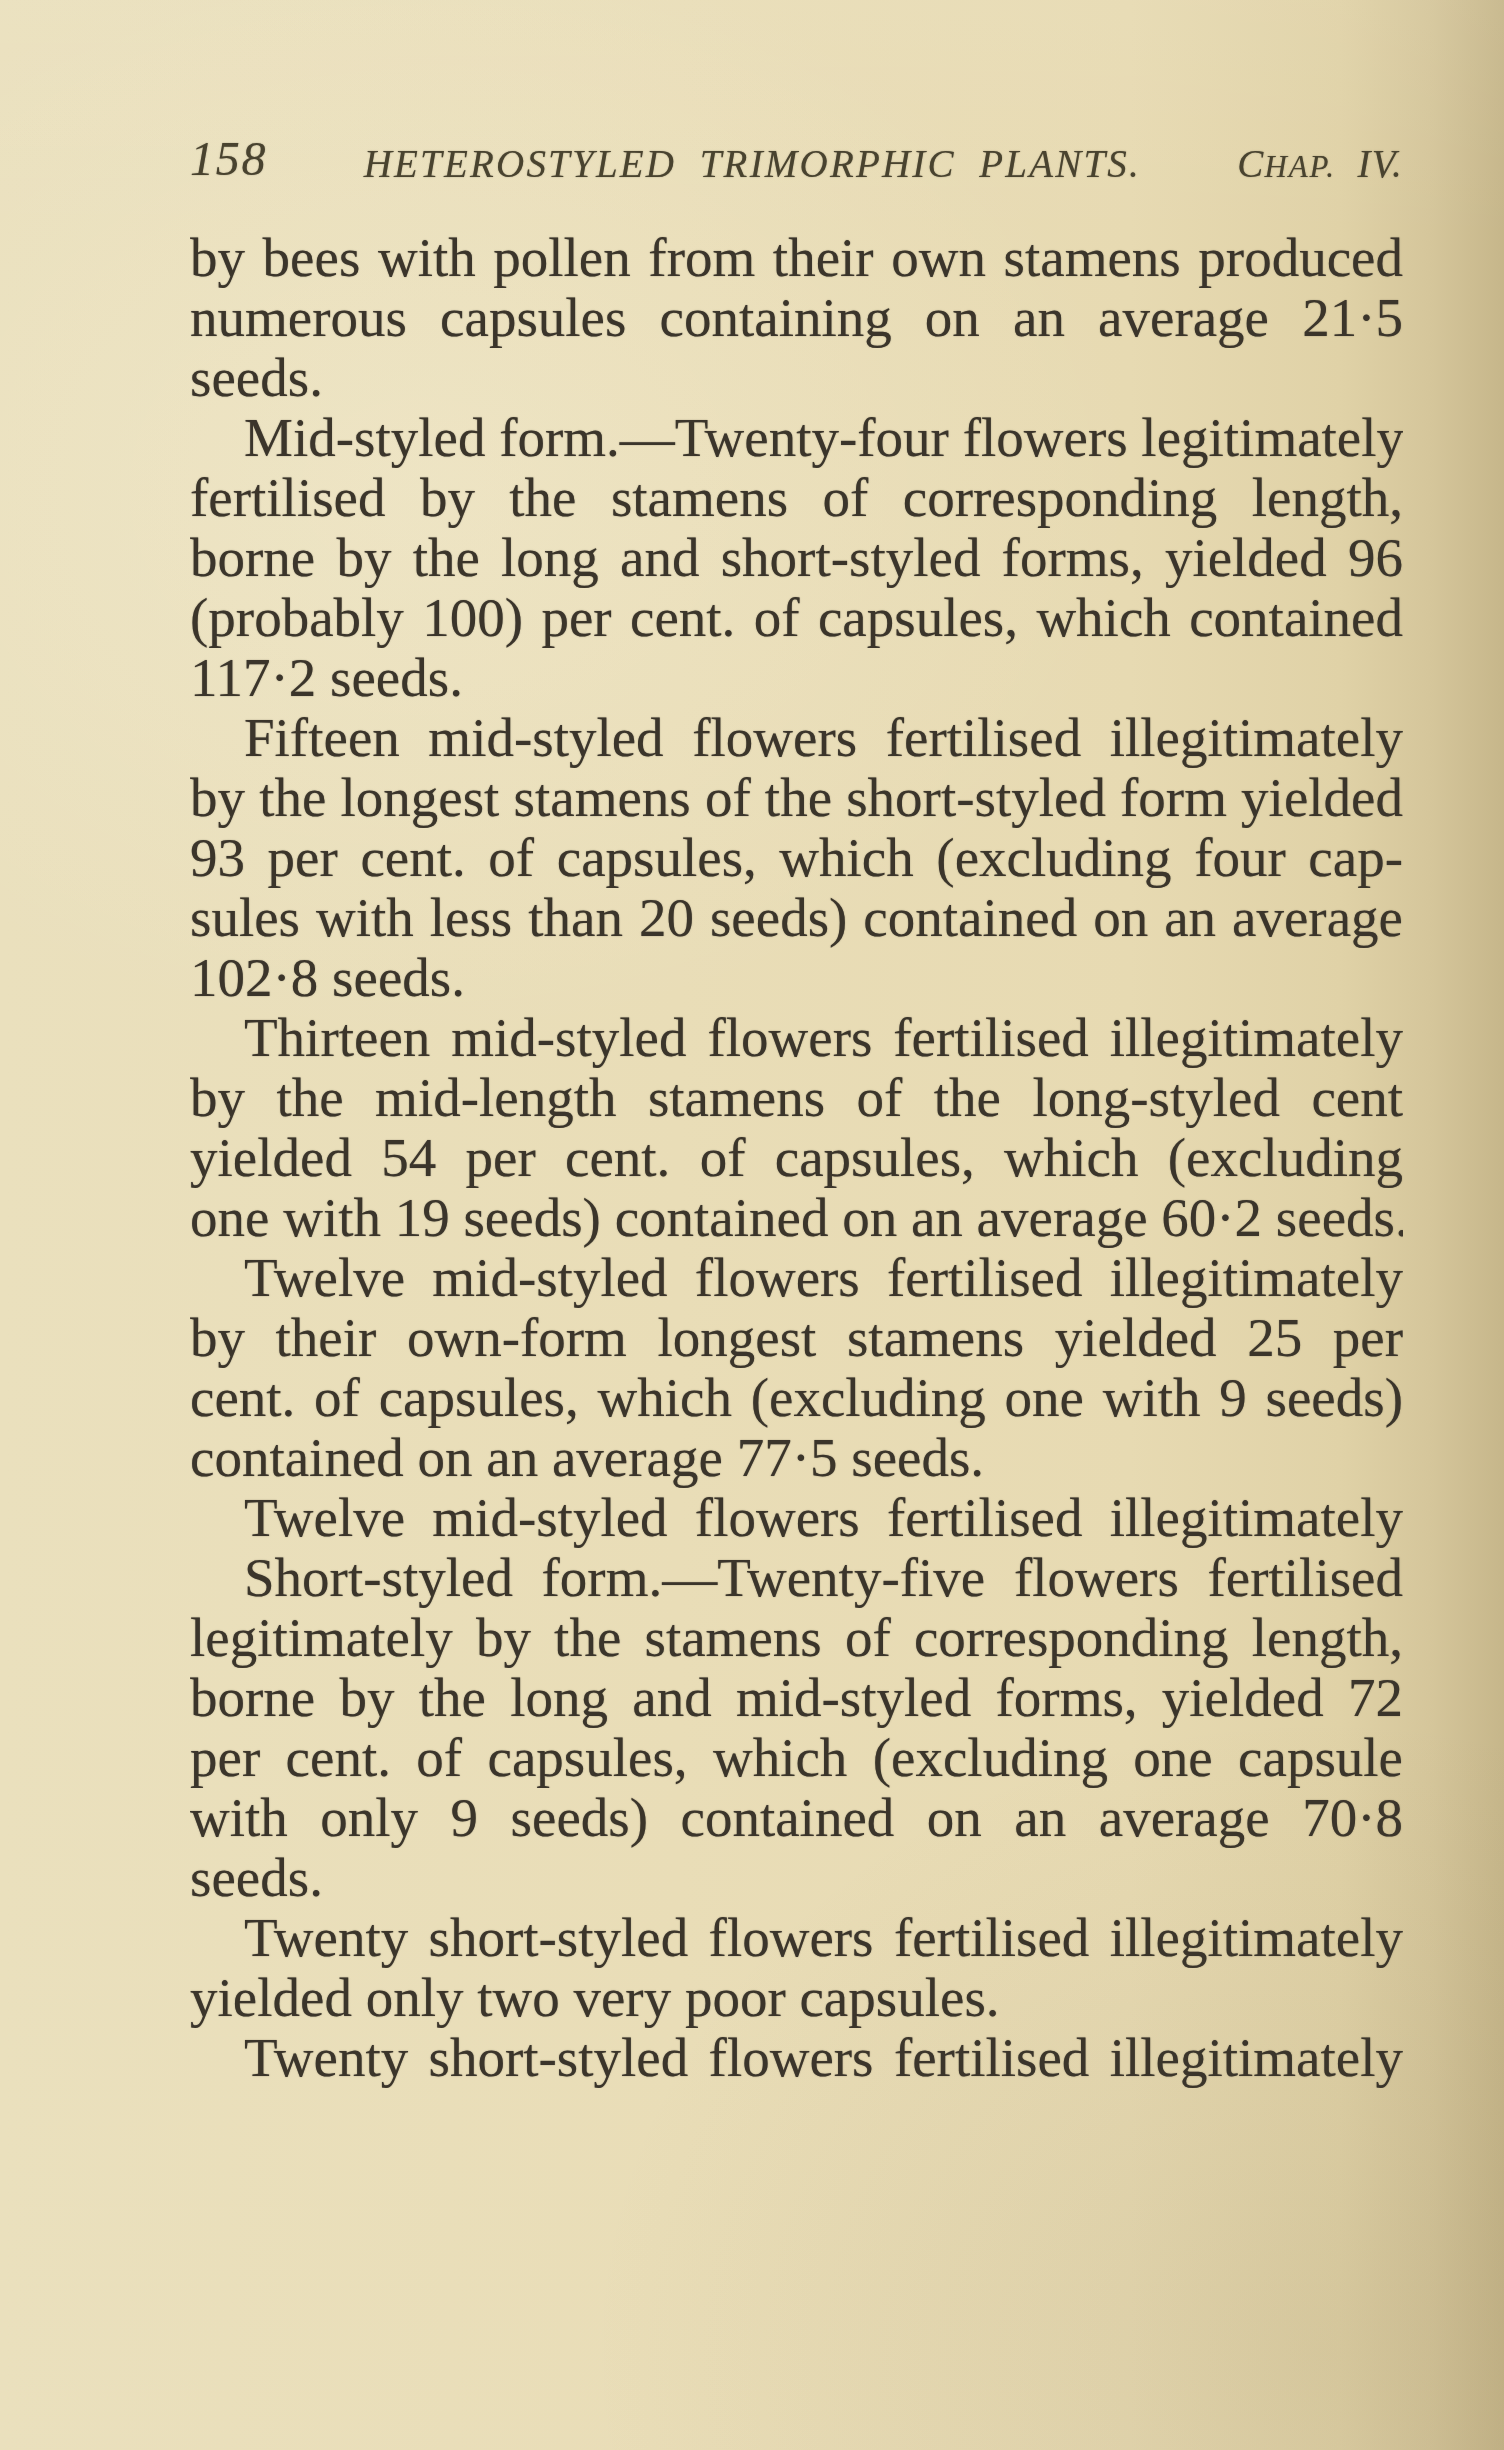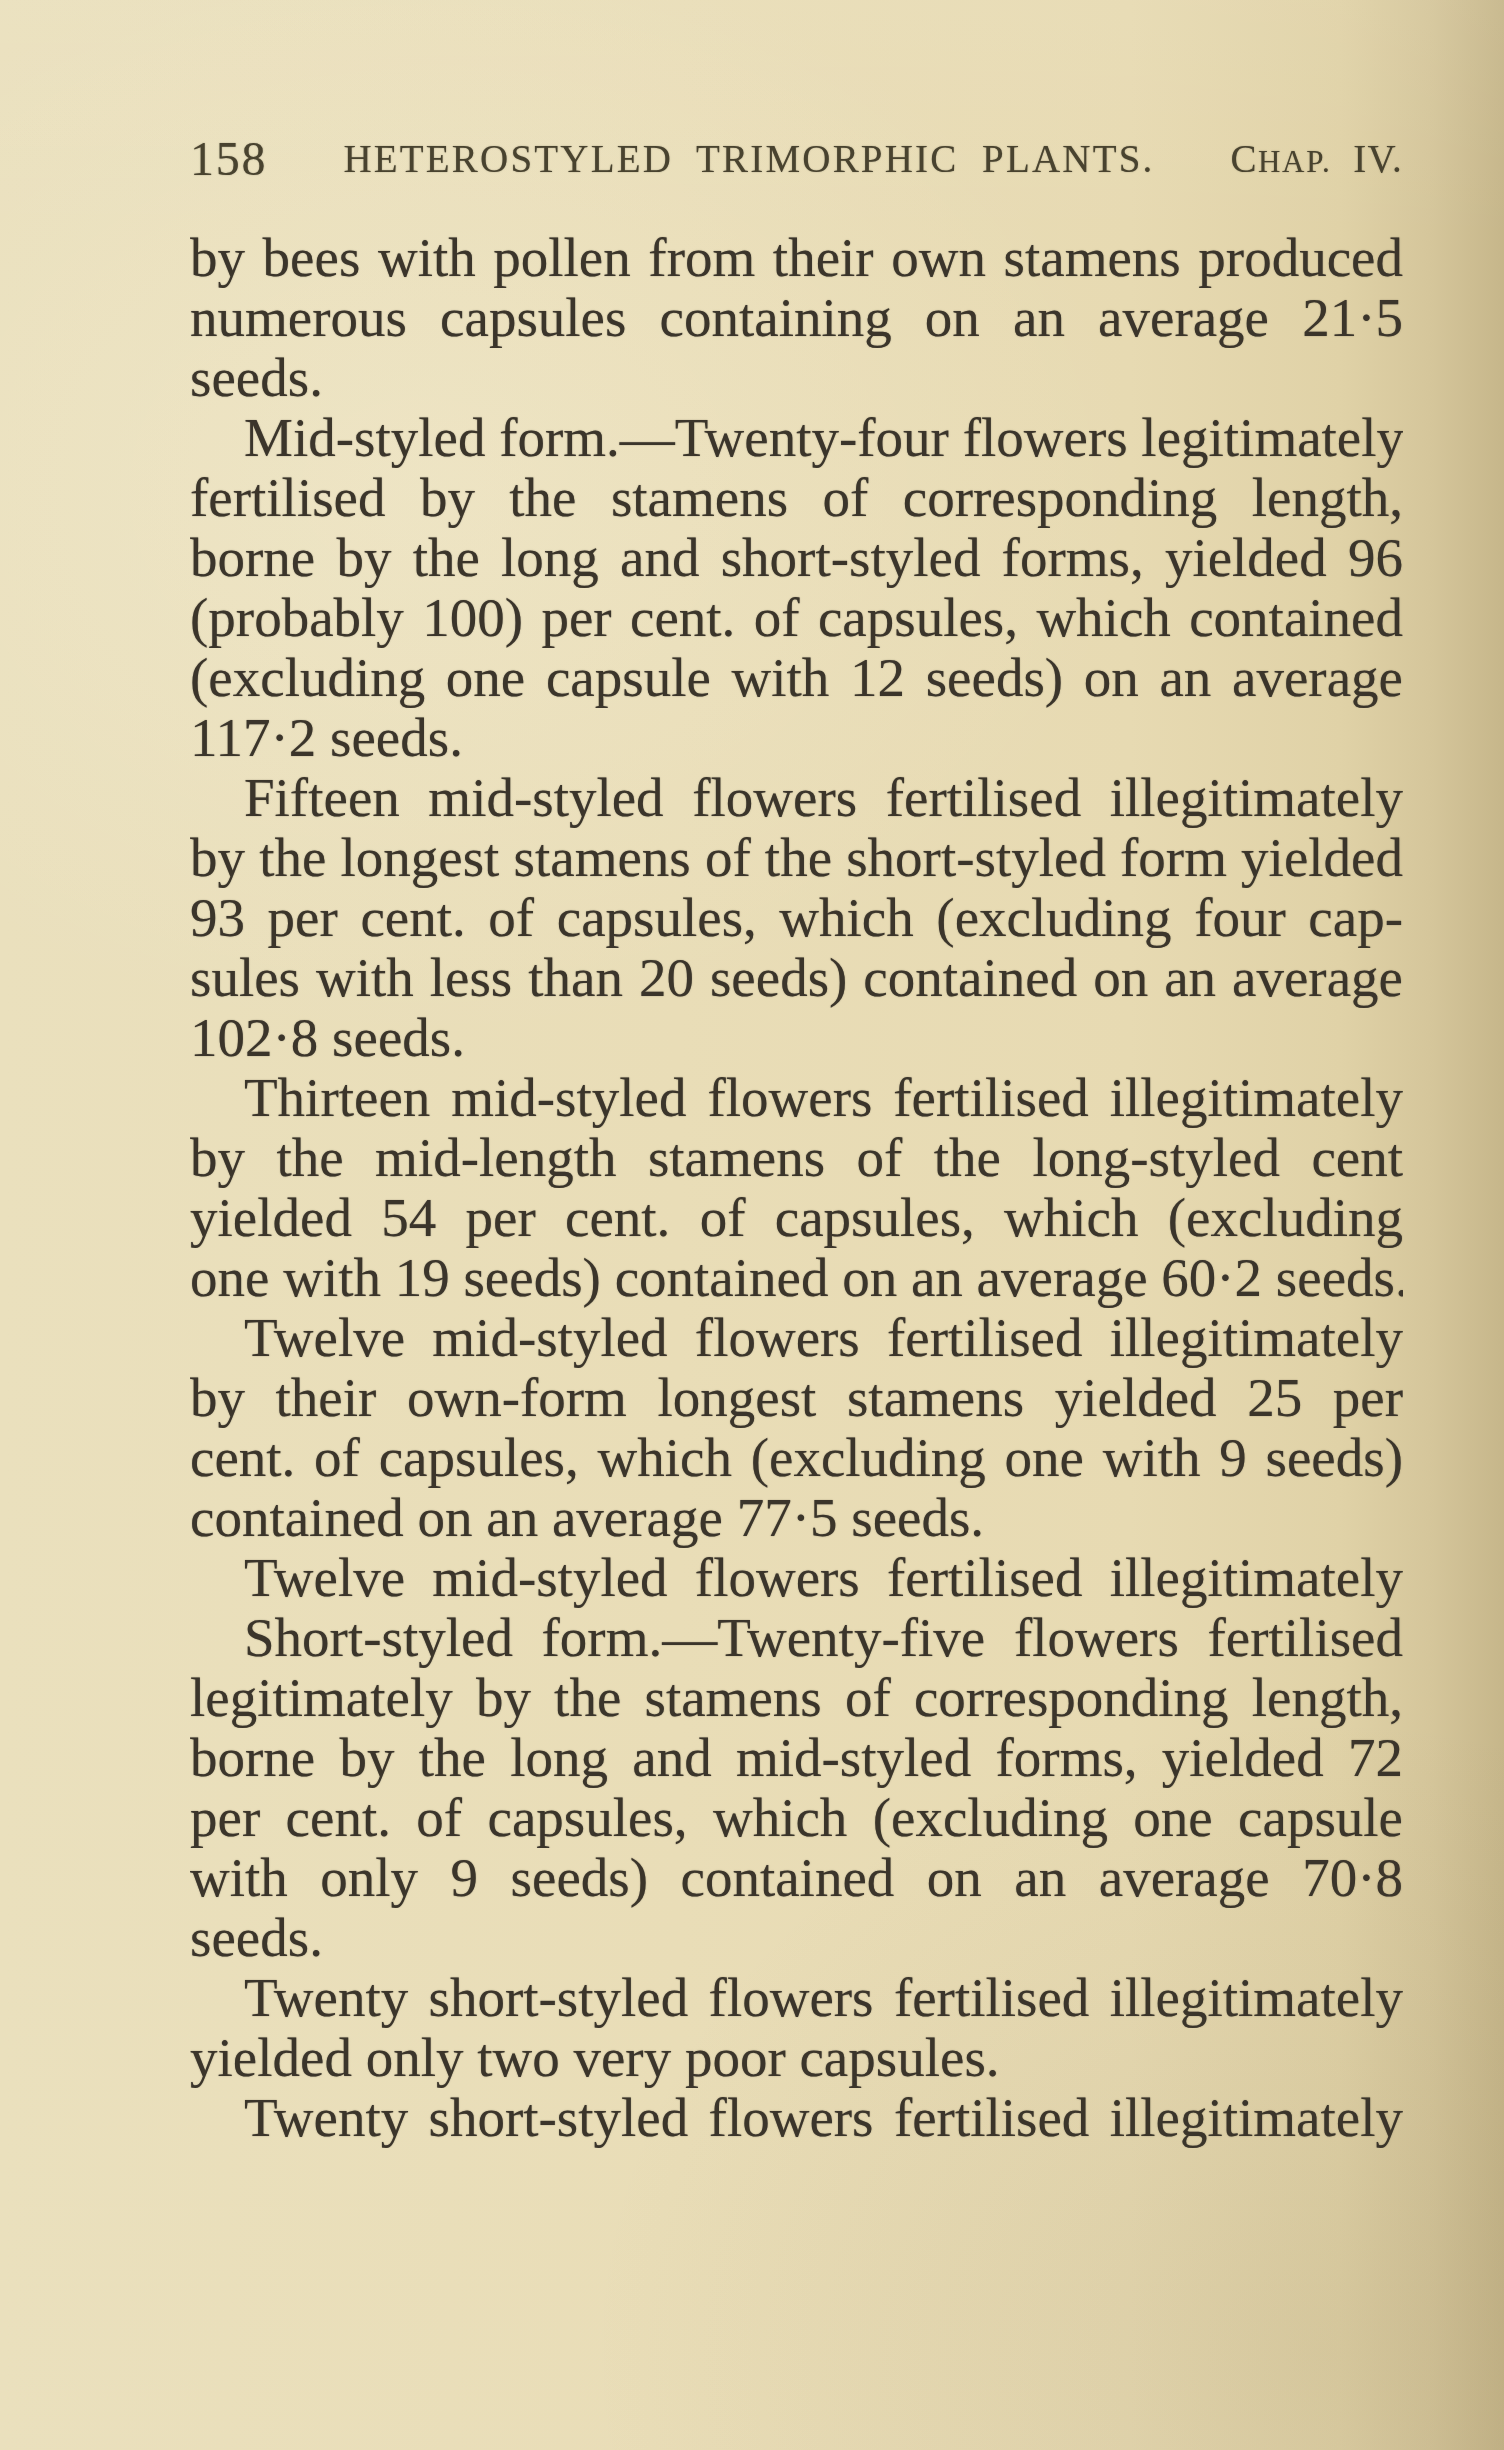--- a/index.html
+++ b/index.html
@@ -16,23 +16,24 @@
       linear-gradient(90deg, #eae0bd 0%, #e9ddb7 45%, #e7dab2 75%, #e0d2a7 89%, #d5c69b 95%, #c6b68a 100%);
     overflow: hidden;
   }
   .header-row {
     position: absolute;
     left: 190px;
     top: 131px;
     width: 1213px;
     display: flex;
     justify-content: space-between;
-    align-items: center;
+    align-items: flex-end;
     color: #49432f;
     text-shadow: 0 0 1.3px rgba(64,58,44,0.55);
+    font-style: italic;
   }
   .page-num {
     font-size: 48px;
     letter-spacing: 1.8px;
   }
   .running-title {
     font-size: 39px;
     letter-spacing: 2.2px;
     word-spacing: 11.6px;
     white-space: nowrap;
@@ -77,21 +78,20 @@
     <span class="chapter"><span>C</span><span class="sc">HAP.</span><span> IV.</span></span>
   </div>
   <div class="body-text">
       <div class="line"><span>by bees with pollen from their own stamens produced</span></div>
       <div class="line"><span>numerous capsules containing on an average 21·5</span></div>
       <div class="line noj"><span>seeds.</span></div>
       <div class="line indent"><span class="it">Mid-styled form.</span><span>—Twenty-four flowers legitimately</span></div>
       <div class="line"><span>fertilised by the stamens of corresponding length,</span></div>
       <div class="line"><span>borne by the long and short-styled forms, yielded 96</span></div>
       <div class="line"><span>(probably 100) per cent. of capsules, which contained</span></div>
-      <div class="line"><span>(excluding one capsule with 12 seeds) on an average</span></div>
       <div class="line noj"><span>117·2 seeds.</span></div>
       <div class="line indent"><span>Fifteen mid-styled flowers fertilised illegitimately</span></div>
       <div class="line"><span>by the longest stamens of the short-styled form yielded</span></div>
       <div class="line"><span>93 per cent. of capsules, which (excluding four cap-</span></div>
       <div class="line"><span>sules with less than 20 seeds) contained on an average</span></div>
       <div class="line noj"><span>102·8 seeds.</span></div>
       <div class="line indent"><span>Thirteen mid-styled flowers fertilised illegitimately</span></div>
       <div class="line"><span>by the mid-length stamens of the long-styled cent</span></div>
       <div class="line"><span>yielded 54 per cent. of capsules, which (excluding</span></div>
       <div class="line noj"><span>one with 19 seeds) contained on an average 60·2 seeds.</span></div>

